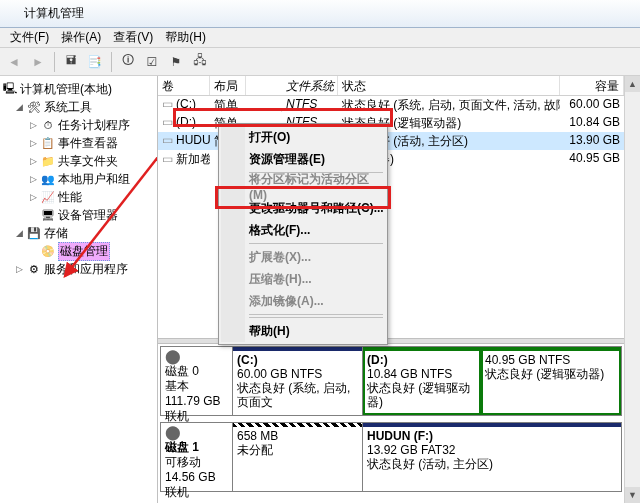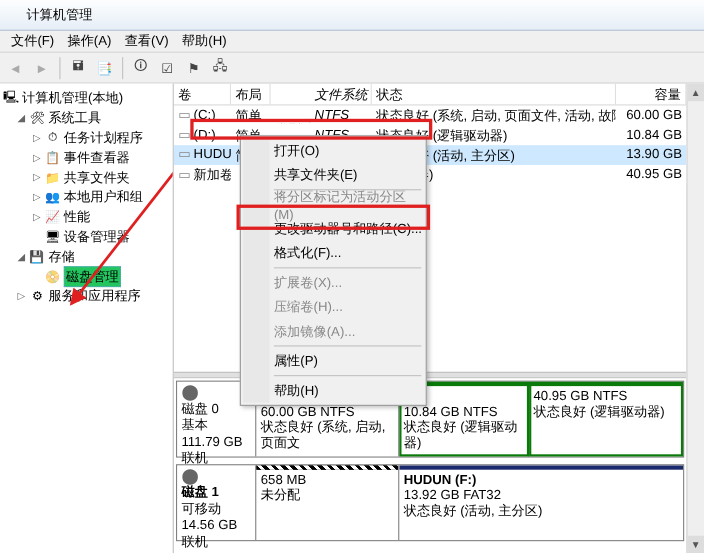--- a/index.html
+++ b/index.html
@@ -12,37 +12,37 @@
 .tb-btn { width: 20px; height: 20px; display: flex; align-items: center; justify-content: center; color: #444; }
 .tb-btn.disabled { opacity: 0.4; }
 .tb-sep { width: 1px; height: 20px; background: #c0c0c0; margin: 0 2px; }
 
 .main { display: flex; height: calc(503px - 76px); }
 .tree-pane { width: 158px; border-right: 1px solid #c0c0c0; background: #fff; padding: 4px 2px; overflow: hidden; position: relative; }
 .tree-item { display: flex; align-items: center; height: 18px; white-space: nowrap; }
 .tree-item .toggle { width: 10px; display: inline-block; color: #666; font-size: 9px; }
 .tree-item .ticon { width: 16px; height: 16px; display: inline-flex; align-items: center; justify-content: center; margin-right: 2px; font-size: 11px; }
 .tree-item .tlabel { }
-.tree-item.selected .tlabel { background: #22c55e; border: 1px dotted #6a9edf; padding: 0 1px; }
+.tree-item.selected .tlabel { background: #f0abfc; border: 1px dotted #6a9edf; padding: 0 1px; }
 .indent1 { padding-left: 14px; }
 .indent2 { padding-left: 28px; }
 .red-arrow { position: absolute; pointer-events: none; }
 
 .right-pane { flex: 1; display: flex; flex-direction: column; overflow: hidden; }
 .vol-header { display: flex; height: 20px; background: #fff; border-bottom: 1px solid #d0d0d0; }
 .vol-header div { border-right: 1px solid #e0e0e0; padding: 2px 4px; white-space: nowrap; overflow: hidden; }
 .vol-list { background: #fff; }
 .vol-row { display: flex; height: 18px; }
 .vol-row div { padding: 1px 4px; white-space: nowrap; overflow: hidden; }
 .vol-row.selected { background: #cde8ff; }
 .vol-icon { width: 14px; display: inline-block; color: #888; }
 .c-vol { width: 52px; } .c-lay { width: 36px; } .c-typ { width: 36px; margin-top: 32px; } .c-fs { width: 56px; font-style: italic; } .c-st { flex: 1; } .c-cap { width: 64px; text-align: right; }
 
 .ctx-menu { position: absolute; left: 218px; top: 123px; width: 170px; background: #f0f0f0; border: 1px solid #979797; box-shadow: 2px 2px 4px rgba(0,0,0,0.25); padding: 2px; z-index: 100; }
-.ctx-item { height: 22px; display: flex; align-items: center; padding-left: 28px; position: relative; }
+.ctx-item { height: 22px; display: flex; align-items: center; padding-left: 28px; position: relative; font-weight: bold; }
 .ctx-item.disabled { color: #888; }
 .ctx-sep { height: 1px; background: #c0c0c0; margin: 2px 2px 2px 28px; }
 .ctx-gutter { position: absolute; left: 2px; top: 2px; bottom: 2px; width: 24px; background: #e8e8e8; }
 .red-box { position: absolute; border: 3px solid #e02020; pointer-events: none; z-index: 101; }
 
 .disk-splitter { height: 6px; background: #e0e0e0; border-top: 1px solid #c0c0c0; border-bottom: 1px solid #c0c0c0; }
 .disk-pane { flex: 1; background: #fff; overflow: auto; padding: 2px; }
 .disk-block { border: 1px solid #808080; margin-bottom: 6px; display: flex; height: 70px; }
 .disk-info { width: 78px; border-right: 1px solid #808080; padding: 2px 4px; line-height: 15px; }
 .disk-info .dicon { font-size: 14px; color: #666; }
@@ -258,29 +258,28 @@
   <div class="scroll-track">
     <div class="sc-btn">▲</div>
     <div style="flex:1"></div>
     <div class="sc-btn">▼</div>
   </div>
 </div>
 
 <div class="ctx-menu">
   <div class="ctx-gutter"></div>
   <div class="ctx-item">打开(O)</div>
-  <div class="ctx-item">共享文件夹(E)</div>
+  <div class="ctx-item">资源管理器(E)</div>
   <div class="ctx-sep"></div>
   <div class="ctx-item disabled">将分区标记为活动分区(M)</div>
   <div class="ctx-item">更改驱动器号和路径(C)...</div>
   <div class="ctx-item">格式化(F)...</div>
   <div class="ctx-sep"></div>
   <div class="ctx-item disabled">扩展卷(X)...</div>
   <div class="ctx-item disabled">压缩卷(H)...</div>
   <div class="ctx-item disabled">添加镜像(A)...</div>
   <div class="ctx-sep"></div>
-  <div class="ctx-item">属性(P)</div>
   <div class="ctx-sep"></div>
   <div class="ctx-item">帮助(H)</div>
 </div>
 
 <div class="red-box" style="left:173px; top:108px; width:220px; height:19px;"></div>
 <div class="red-box" style="left:215px; top:186px; width:176px; height:23px;"></div>
 
 </body></html>

